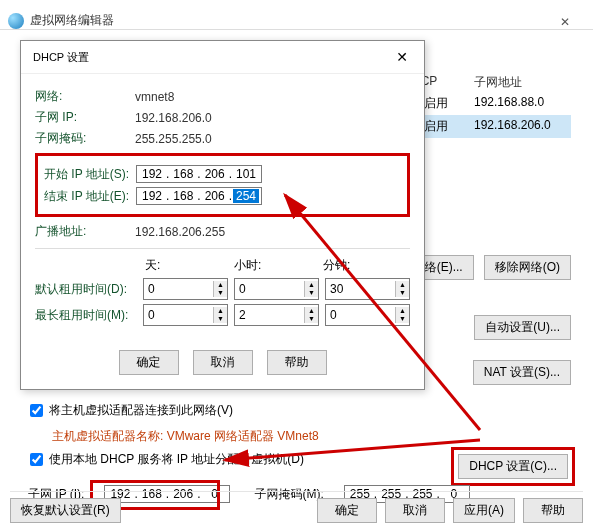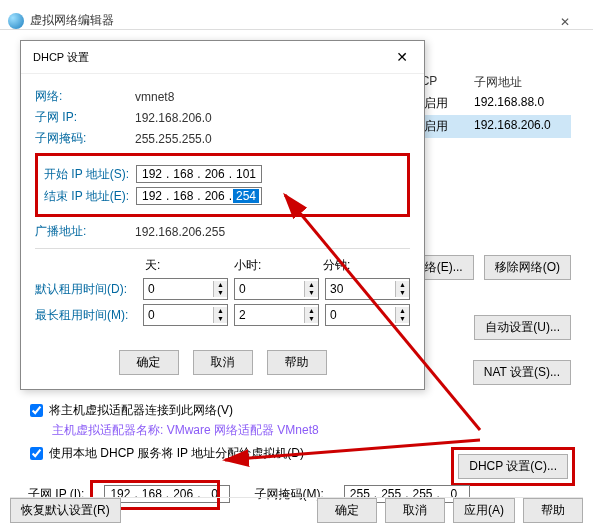--- a/index.html
+++ b/index.html
@@ -18,36 +18,36 @@
 .tbl-rows .r div{padding:3px 8px}
 .tbl-rows .c1{width:62px}
 .tbl-rows .c2{width:105px}
 .tbl-rows .sel{background:#cde6f7}
 .toolbar-r{position:absolute;top:225px;right:22px;display:flex;gap:10px}
 .btn{background:#e9e9e9;border:1px solid #adadad;padding:3px 10px;cursor:pointer;white-space:nowrap;min-width:60px;text-align:center}
 .side-btns{position:absolute;right:22px;top:285px;display:flex;flex-direction:column;gap:20px;align-items:flex-end}
 .opt{display:flex;align-items:center;gap:4px;margin:3px 0}
 .opt input{margin-right:2px}
 .opts-block{position:absolute;top:342px;left:30px;right:20px}
-.ind{margin-left:22px;color:#8b5cf6;margin-top:3px;margin-bottom:6px}
+.ind{margin-left:22px;color:#c2410c;margin-top:9px;margin-bottom:6px}
 .dhcp-btn-box{position:absolute;top:417px;right:18px;border:3px solid #c00;padding:4px}
 .bottom-row{position:absolute;top:455px;left:28px;display:flex;align-items:center;gap:20px}
 .ipbox{border:1px solid #7a7a7a;background:#fff;display:inline-flex;align-items:center;padding:1px 2px;height:18px}
 .ipbox .oct{width:26px;border:none;text-align:center;outline:none;background:transparent}
 .ipbox .dot{padding:0 1px}
 .ipbox .sel{background:#0078d7;color:#fff}
-.footer{position:absolute;bottom:6px;left:10px;right:10px;display:flex;justify-content:space-between;align-items:center;border-top:1px solid #e5e5e5;padding-top:0}
+.footer{position:absolute;bottom:6px;left:10px;right:10px;display:flex;justify-content:space-between;align-items:center;border-top:1px solid #e5e5e5;padding-top:6px}
 .footer .fr{display:flex;gap:8px}
 .dialog{position:absolute;top:40px;left:20px;width:405px;background:#fff;border:1px solid #888;box-shadow:2px 2px 8px rgba(0,0,0,.2);z-index:10}
 .dlg-title{display:flex;align-items:center;padding:8px 12px;border-bottom:1px solid #eee}
 .dlg-title .t{flex:1;font-size:11px}
 .dlg-title .x{cursor:pointer;font-size:14px;padding:0 4px}
 .dlg-body{padding:10px 14px}
 .dlg-body .row{display:flex;align-items:center;margin:4px 0}
-.dlg-body .lab{width:100px;color:#0369a1}
+.dlg-body .lab{width:100px;color:#14532d}
 .dlg-body .val{color:#333}
 .redbox{border:3px solid #c00;padding:5px 6px;margin:6px 0}
 .redbox .row .lab{width:92px}
 .hr{border:none;border-top:1px solid #ddd;margin:8px 0}
 .time-head{display:flex;margin-top:4px}
 .time-head div{flex:1;padding-left:2px}
 .time-head .l0{width:108px;flex:none}
 .time-row{display:flex;align-items:center;margin:4px 0;gap:6px}
 .time-row .lab{width:102px}
 .spin{display:flex;align-items:center;border:1px solid #7a7a7a;height:22px;flex:1}

